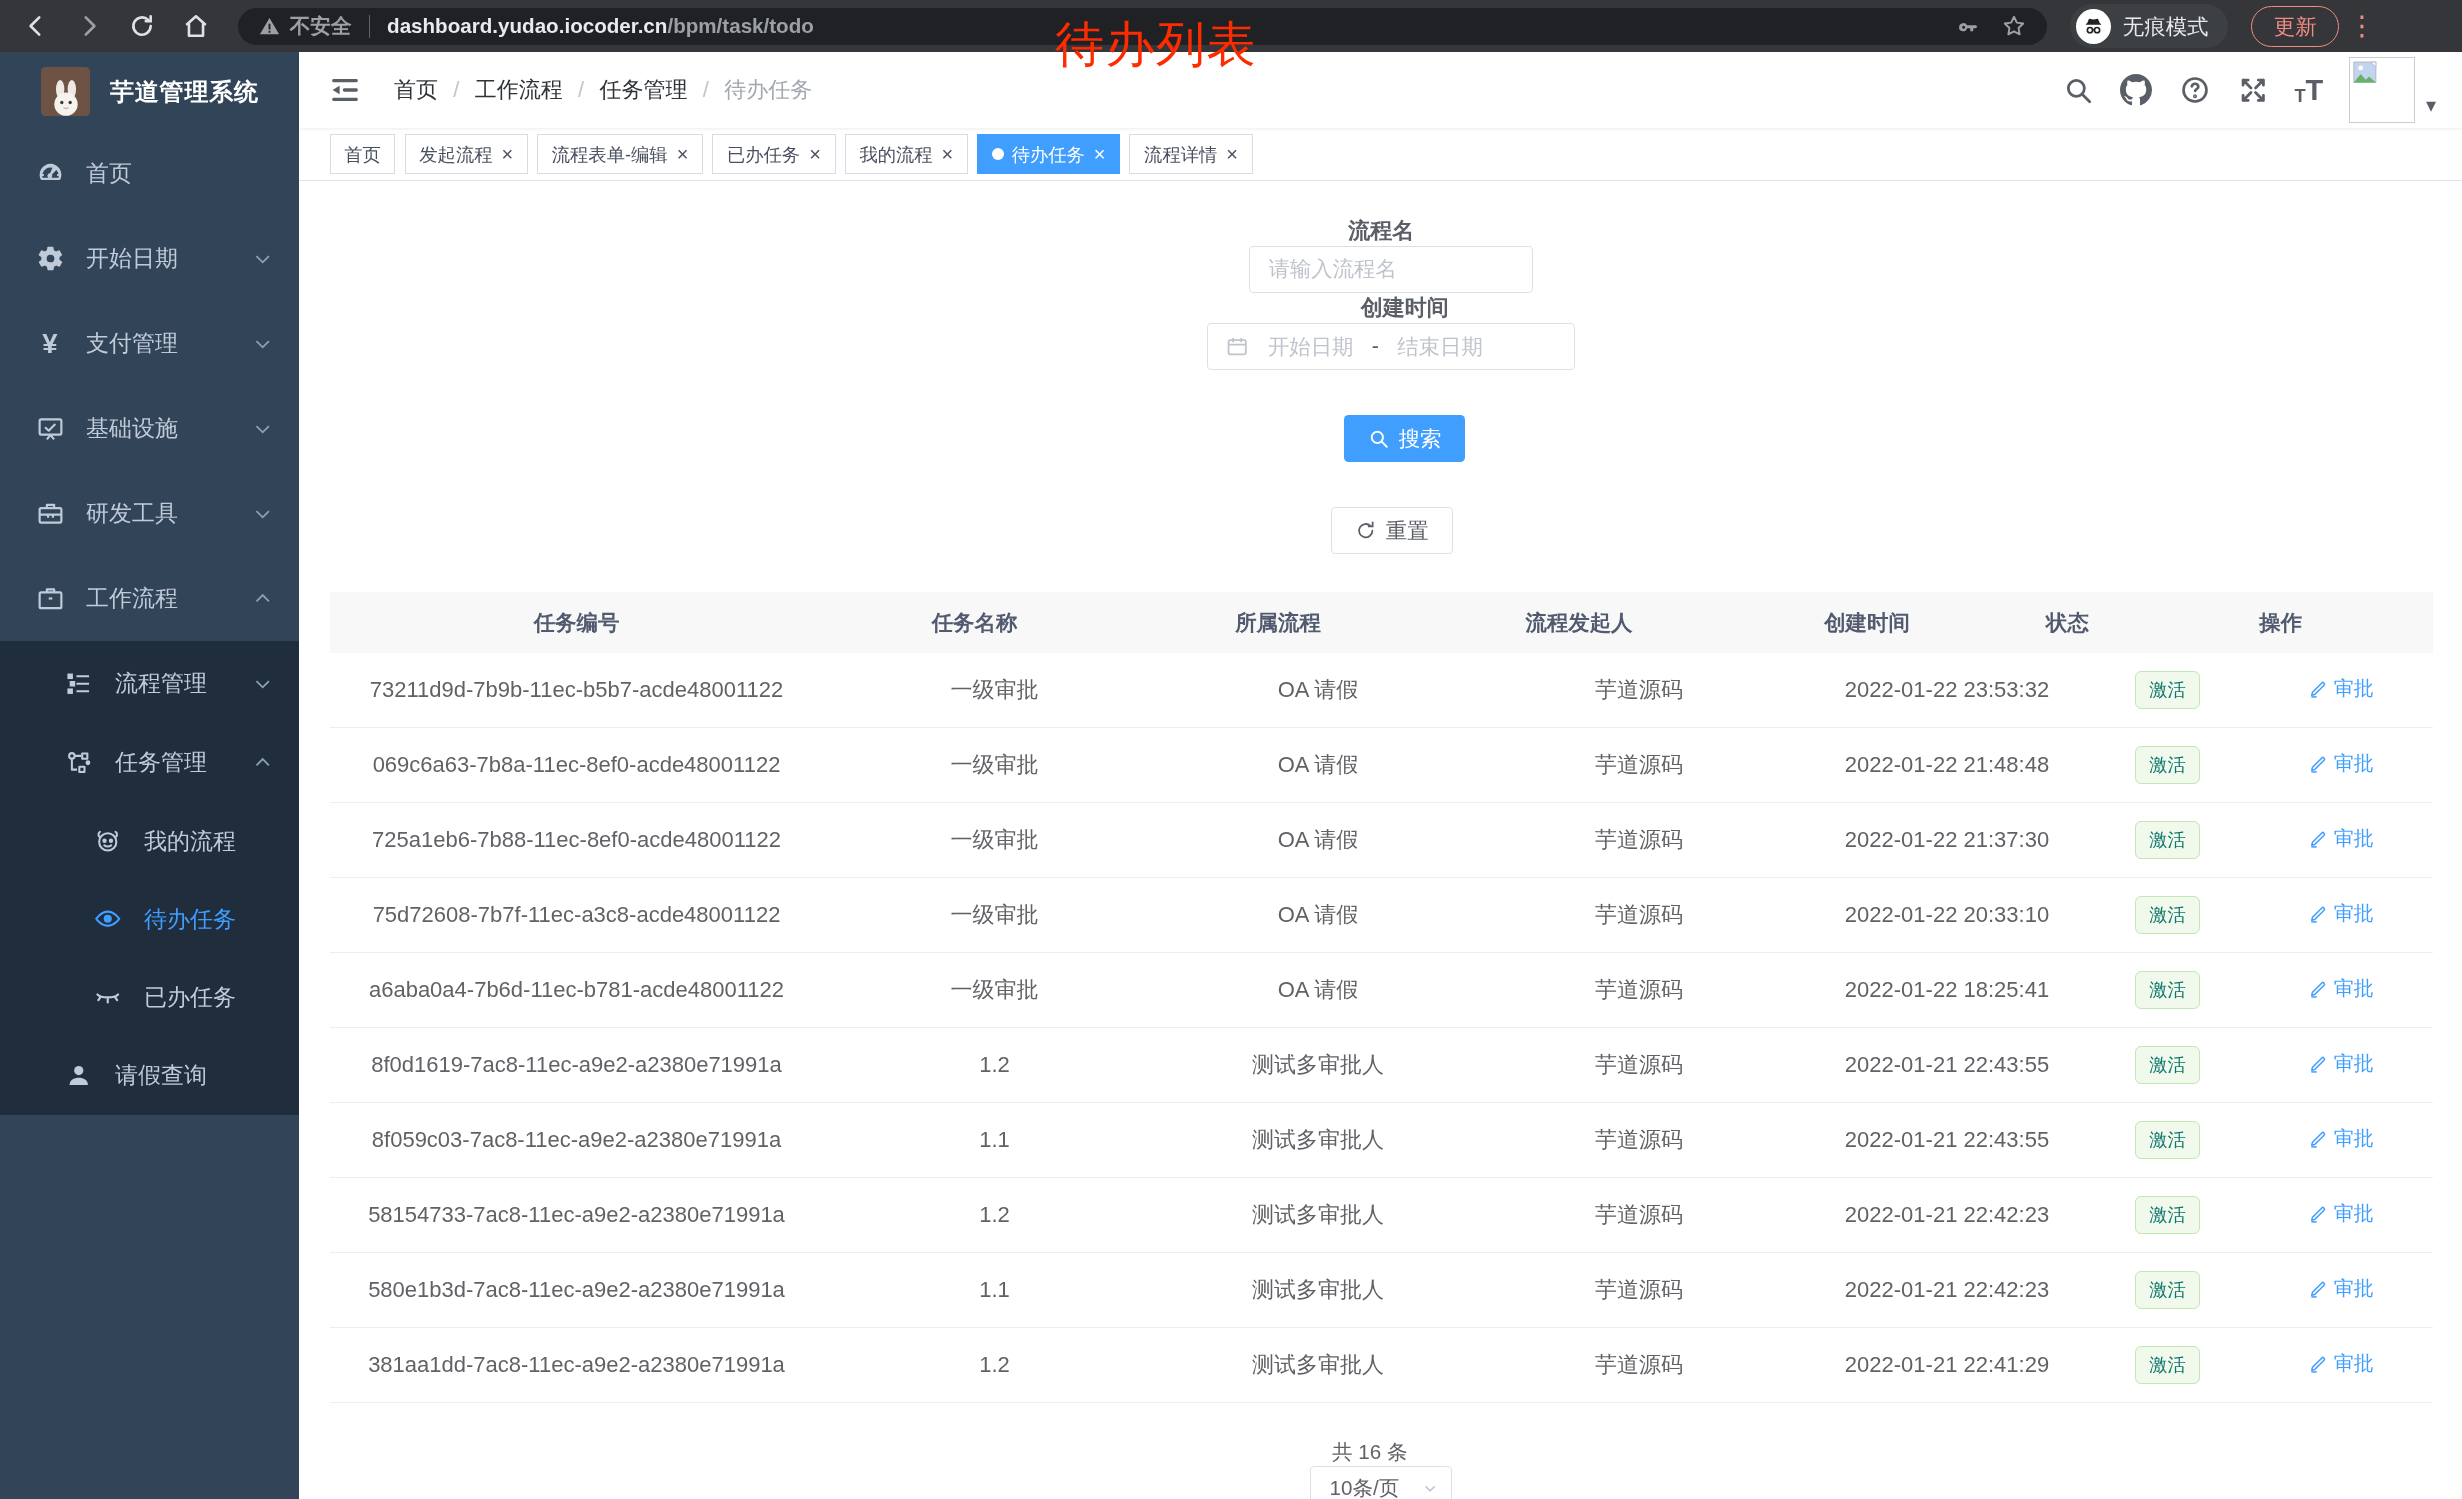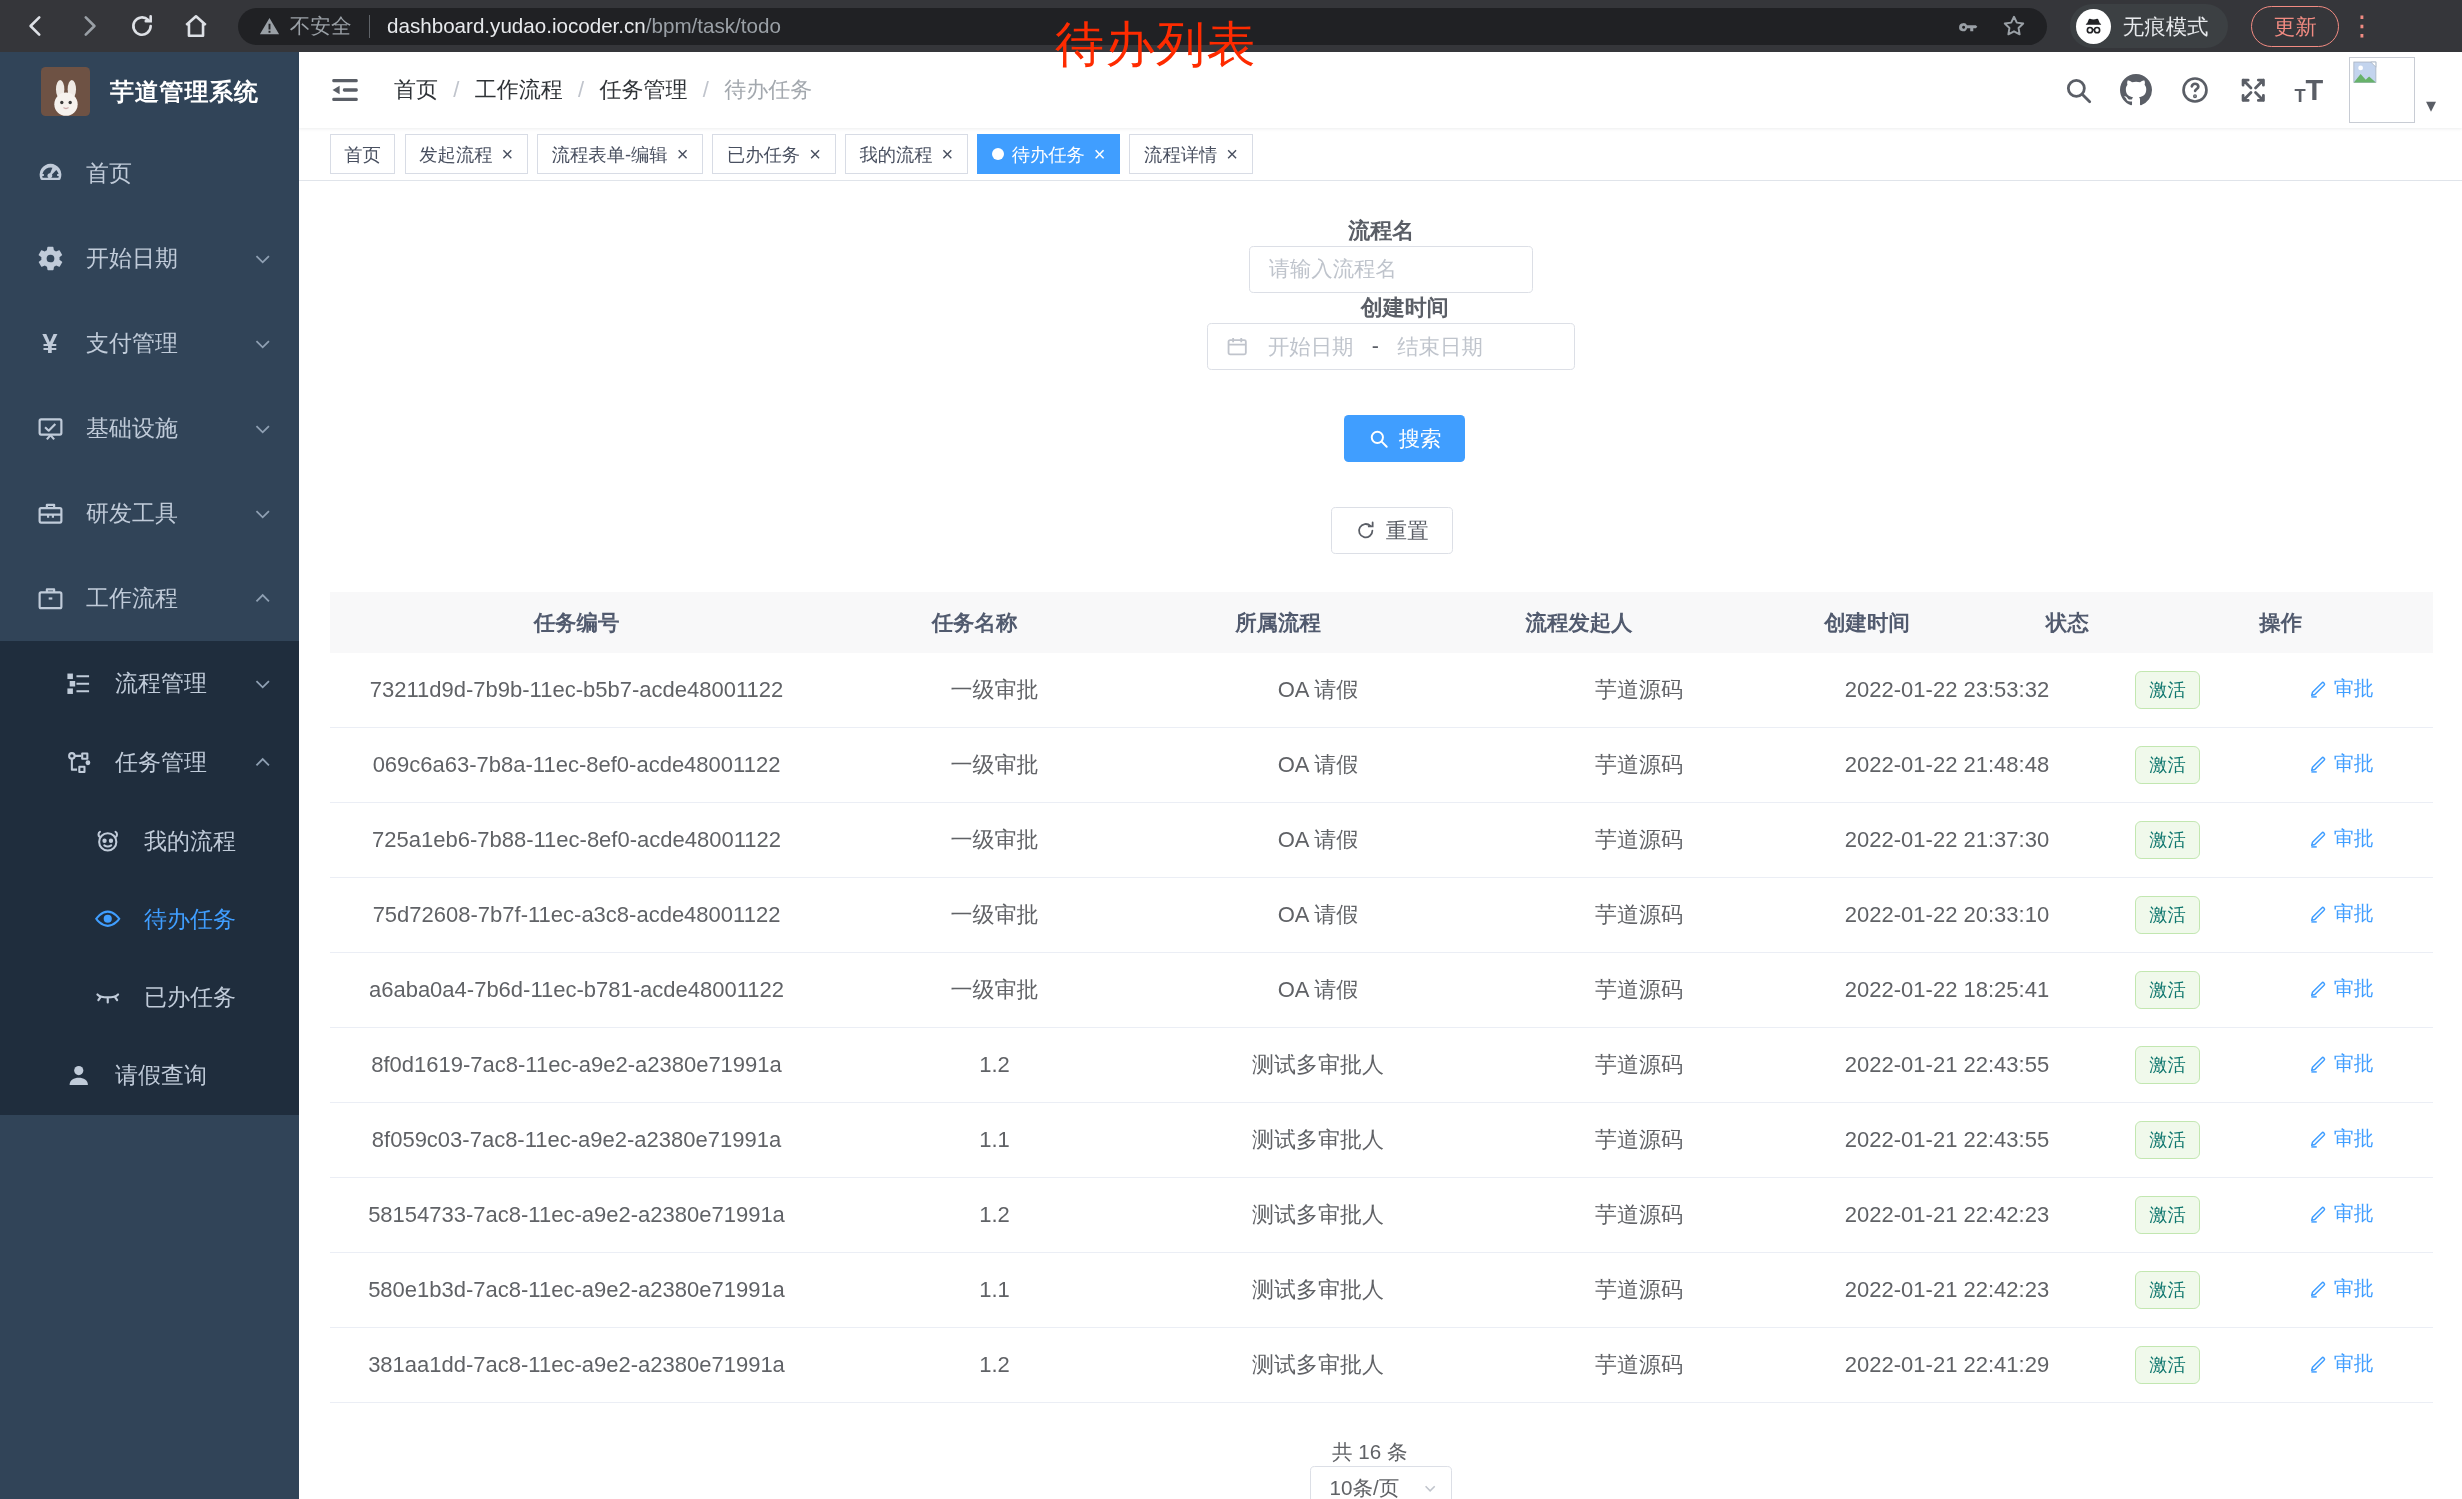--- a/index.html
+++ b/index.html
@@ -10,21 +10,21 @@
   }
   svg { display:block; }
 
   
   .browser { position:absolute; top:0; left:0; width:100%; height:52px; background:#35363a;
              display:flex; align-items:center; z-index:10; }
   .b-icon { width:35px; height:35px; margin-left:18.3px; display:flex; align-items:center; justify-content:center;
             color:#dee1e6; flex:none; }
   .b-icon.dim { color:#9aa0a6; }
   .url-pill { margin-left:24.4px; height:37px; flex:none; width:1809px; background:#202124; border-radius:20px;
-              display:flex; align-items:center; padding:0 20px; }
+              display:flex; align-items:center; padding:0 20px;font-weight:bold; }
   .sec-label { color:#9aa0a6; font-size:20.6px; margin-left:9.2px; white-space:nowrap; }
   .pill-div { width:1.5px; height:23px; background:#5f6368; margin:0 17px; }
   .url-host { color:#e8eaed; font-size:20.6px; white-space:nowrap; }
   .url-path { color:#9aa0a6; font-size:20.6px; white-space:nowrap; }
   .pill-spacer { flex:1; }
   .incog { margin-left:23px; height:44px; background:#3c4043; border-radius:23px; display:flex; align-items:center;
            padding:0 20px 0 6.1px; gap:12.2px; flex:none; }
   .incog-circle { width:35px; height:35px; border-radius:50%; background:#fff; display:flex; align-items:center; justify-content:center; }
   .incog-label { color:#e8eaed; font-size:21.4px; white-space:nowrap; }
   .update-btn { margin-left:23px; height:41px; border:1.5px solid #f28b82; border-radius:21.4px; color:#f28b82;

